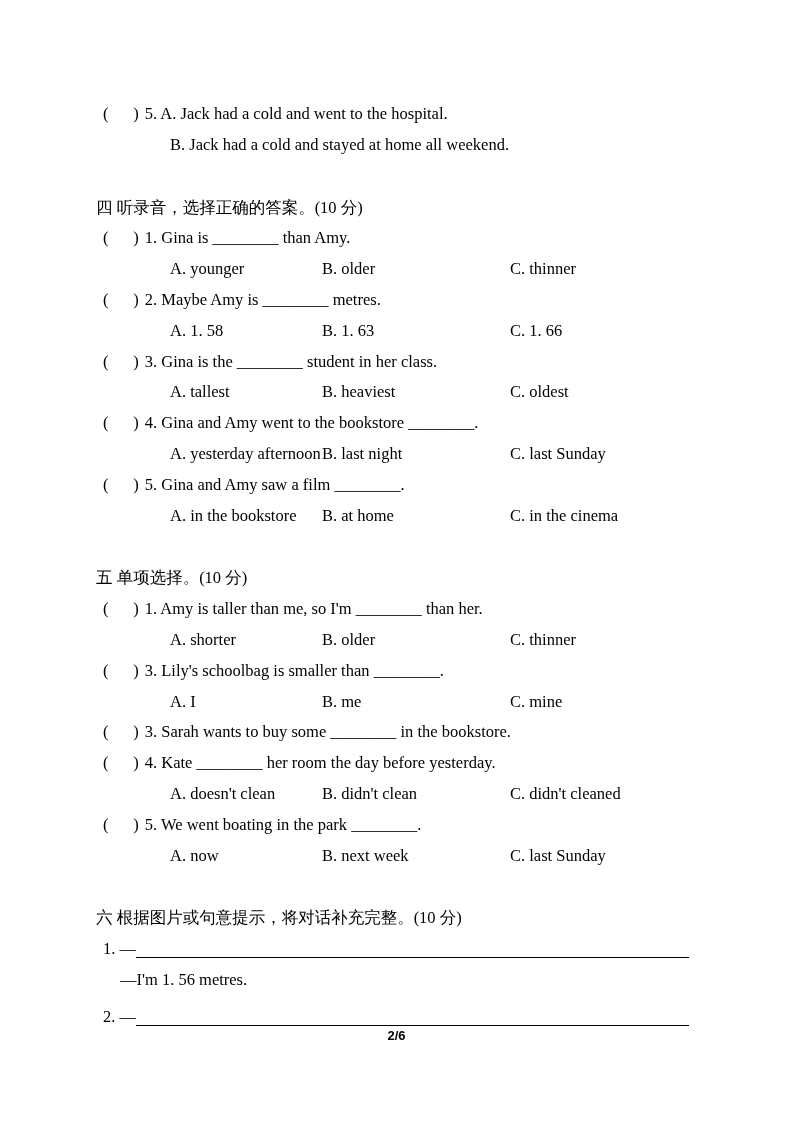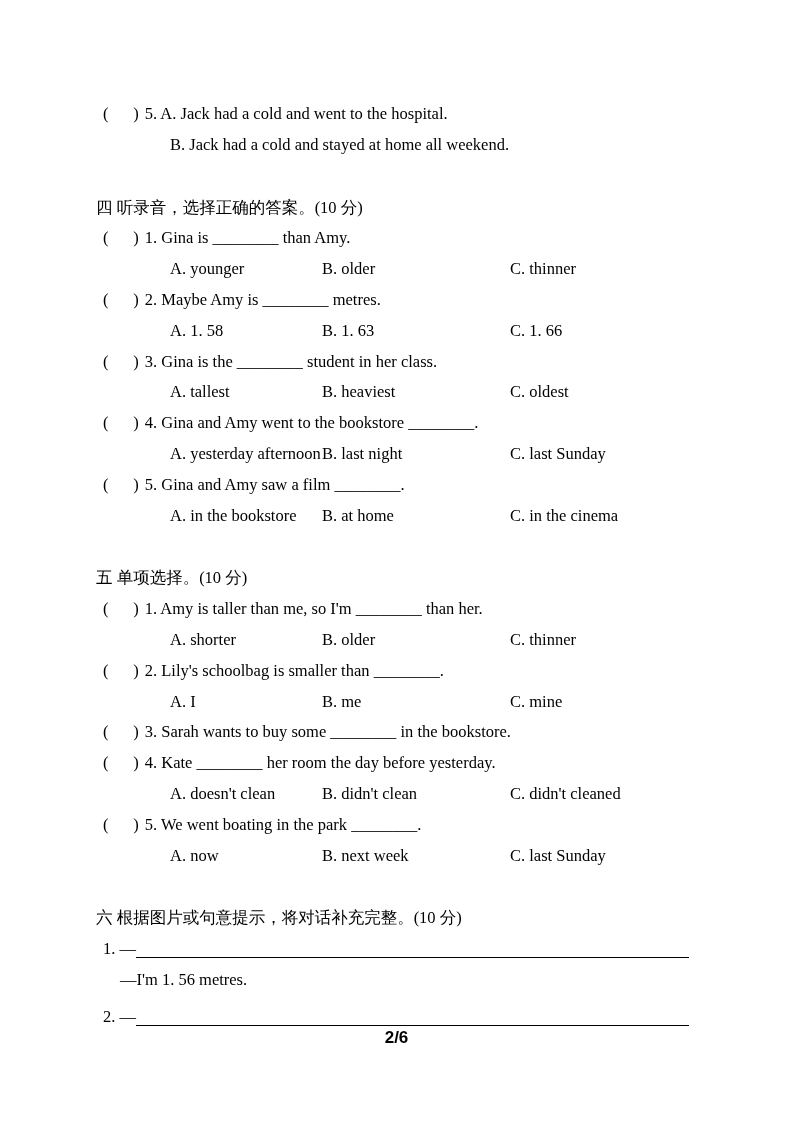--- a/index.html
+++ b/index.html
@@ -38,21 +38,21 @@
   }
   .reply { padding-left: 24px; }
   .s6-gap { margin-top: 6px; }
   .footer {
     position: absolute;
     top: 1028px;
     left: 0;
     width: 100%;
     text-align: center;
     font-weight: bold;
-    font-size: 17px;
+    font-size: 13px;
     font-family: "Liberation Sans", sans-serif;
   }
 </style>
 </head>
 <body>
 
 <div class="page">
 
   <div class="line q-line"><span class="paren">(&nbsp;&nbsp;&nbsp;&nbsp;&nbsp;&nbsp;)</span><span>5. A. Jack had a cold and went to the hospital.</span></div>
   <div class="line carry-b"><span>B. Jack had a cold and stayed at home all weekend.</span></div>
@@ -97,21 +97,21 @@
 
   <div class="line heading">五 单项选择。(10 分)</div>
 
   <div class="line q-line"><span class="paren">(&nbsp;&nbsp;&nbsp;&nbsp;&nbsp;&nbsp;)</span><span>1. Amy is taller than me, so I'm ________ than her.</span></div>
   <div class="line opts">
     <span class="opt-a">A. shorter</span>
     <span class="opt-b">B. older</span>
     <span class="opt-c">C. thinner</span>
   </div>
 
-  <div class="line q-line"><span class="paren">(&nbsp;&nbsp;&nbsp;&nbsp;&nbsp;&nbsp;)</span><span>2. Lily's schoolbag is smaller than ________.</span></div>
+  <div class="line q-line"><span class="paren">(&nbsp;&nbsp;&nbsp;&nbsp;&nbsp;&nbsp;)</span><span>3. Lily's schoolbag is smaller than ________.</span></div>
   <div class="line opts">
     <span class="opt-a">A. I</span>
     <span class="opt-b">B. me</span>
     <span class="opt-c">C. mine</span>
   </div>
 
   <div class="line q-line"><span class="paren">(&nbsp;&nbsp;&nbsp;&nbsp;&nbsp;&nbsp;)</span><span>3. Sarah wants to buy some ________ in the bookstore.</span></div>
 
   <div class="line q-line"><span class="paren">(&nbsp;&nbsp;&nbsp;&nbsp;&nbsp;&nbsp;)</span><span>4. Kate ________ her room the day before yesterday.</span></div>
   <div class="line opts">

